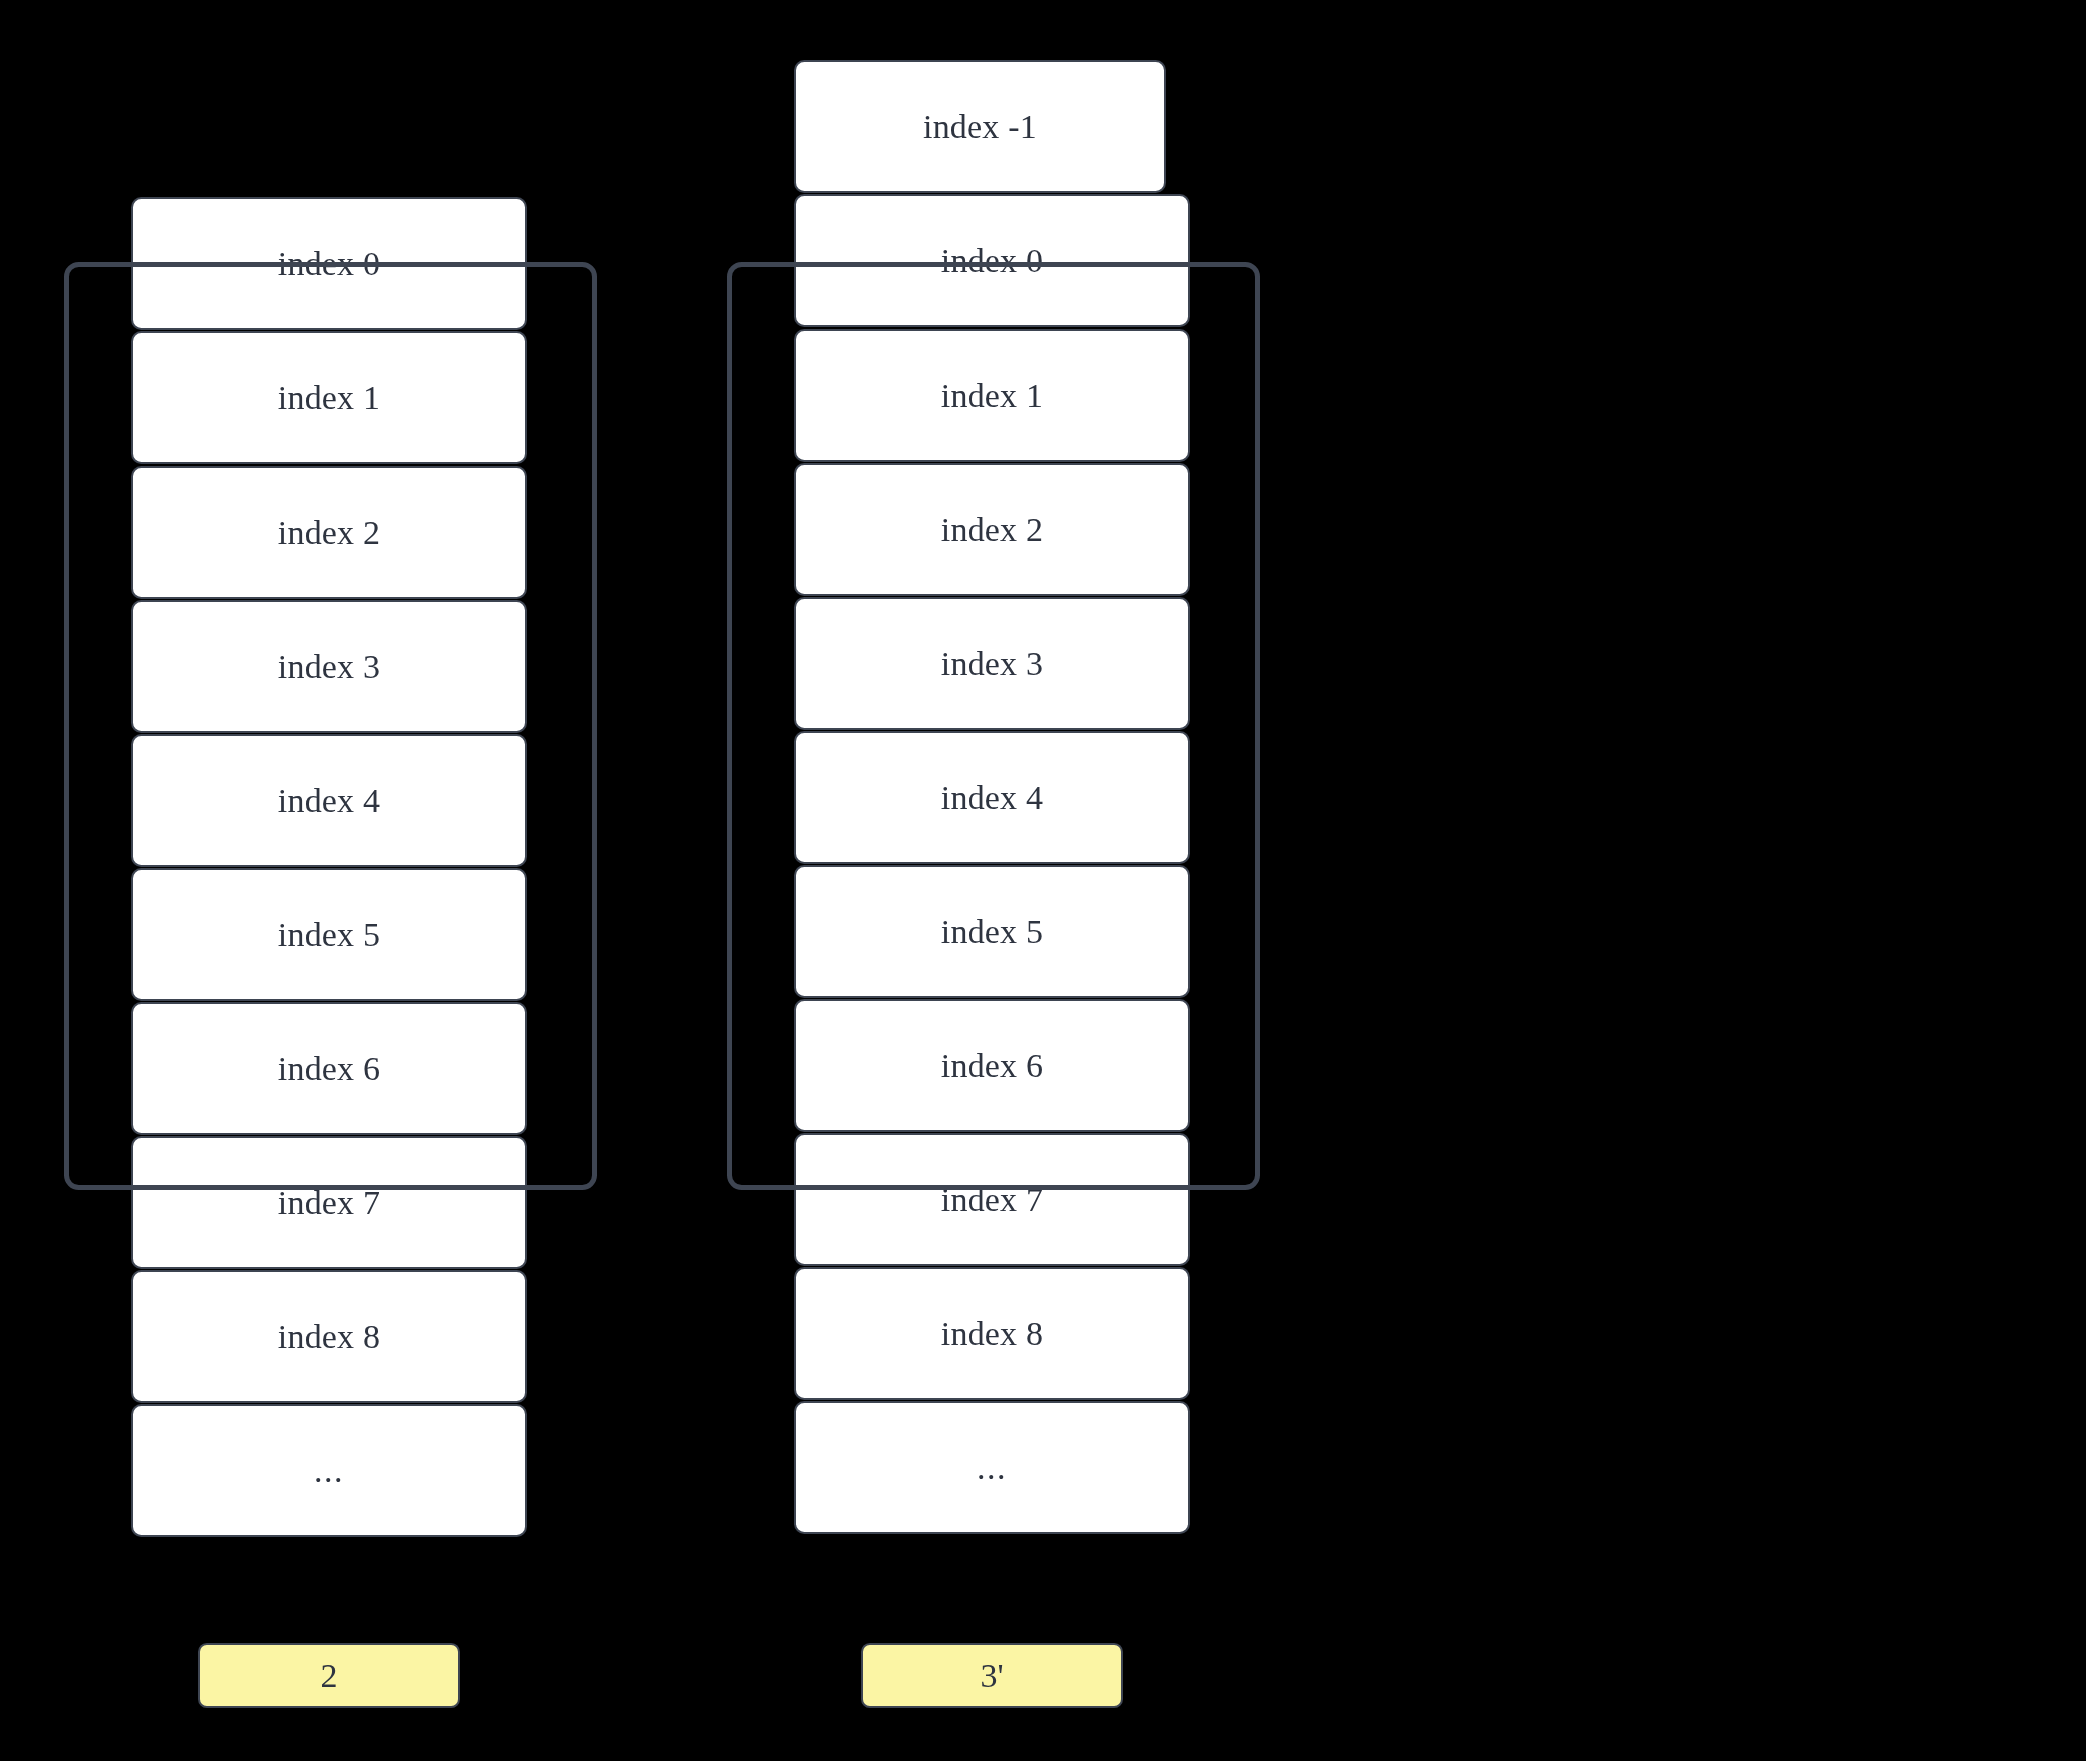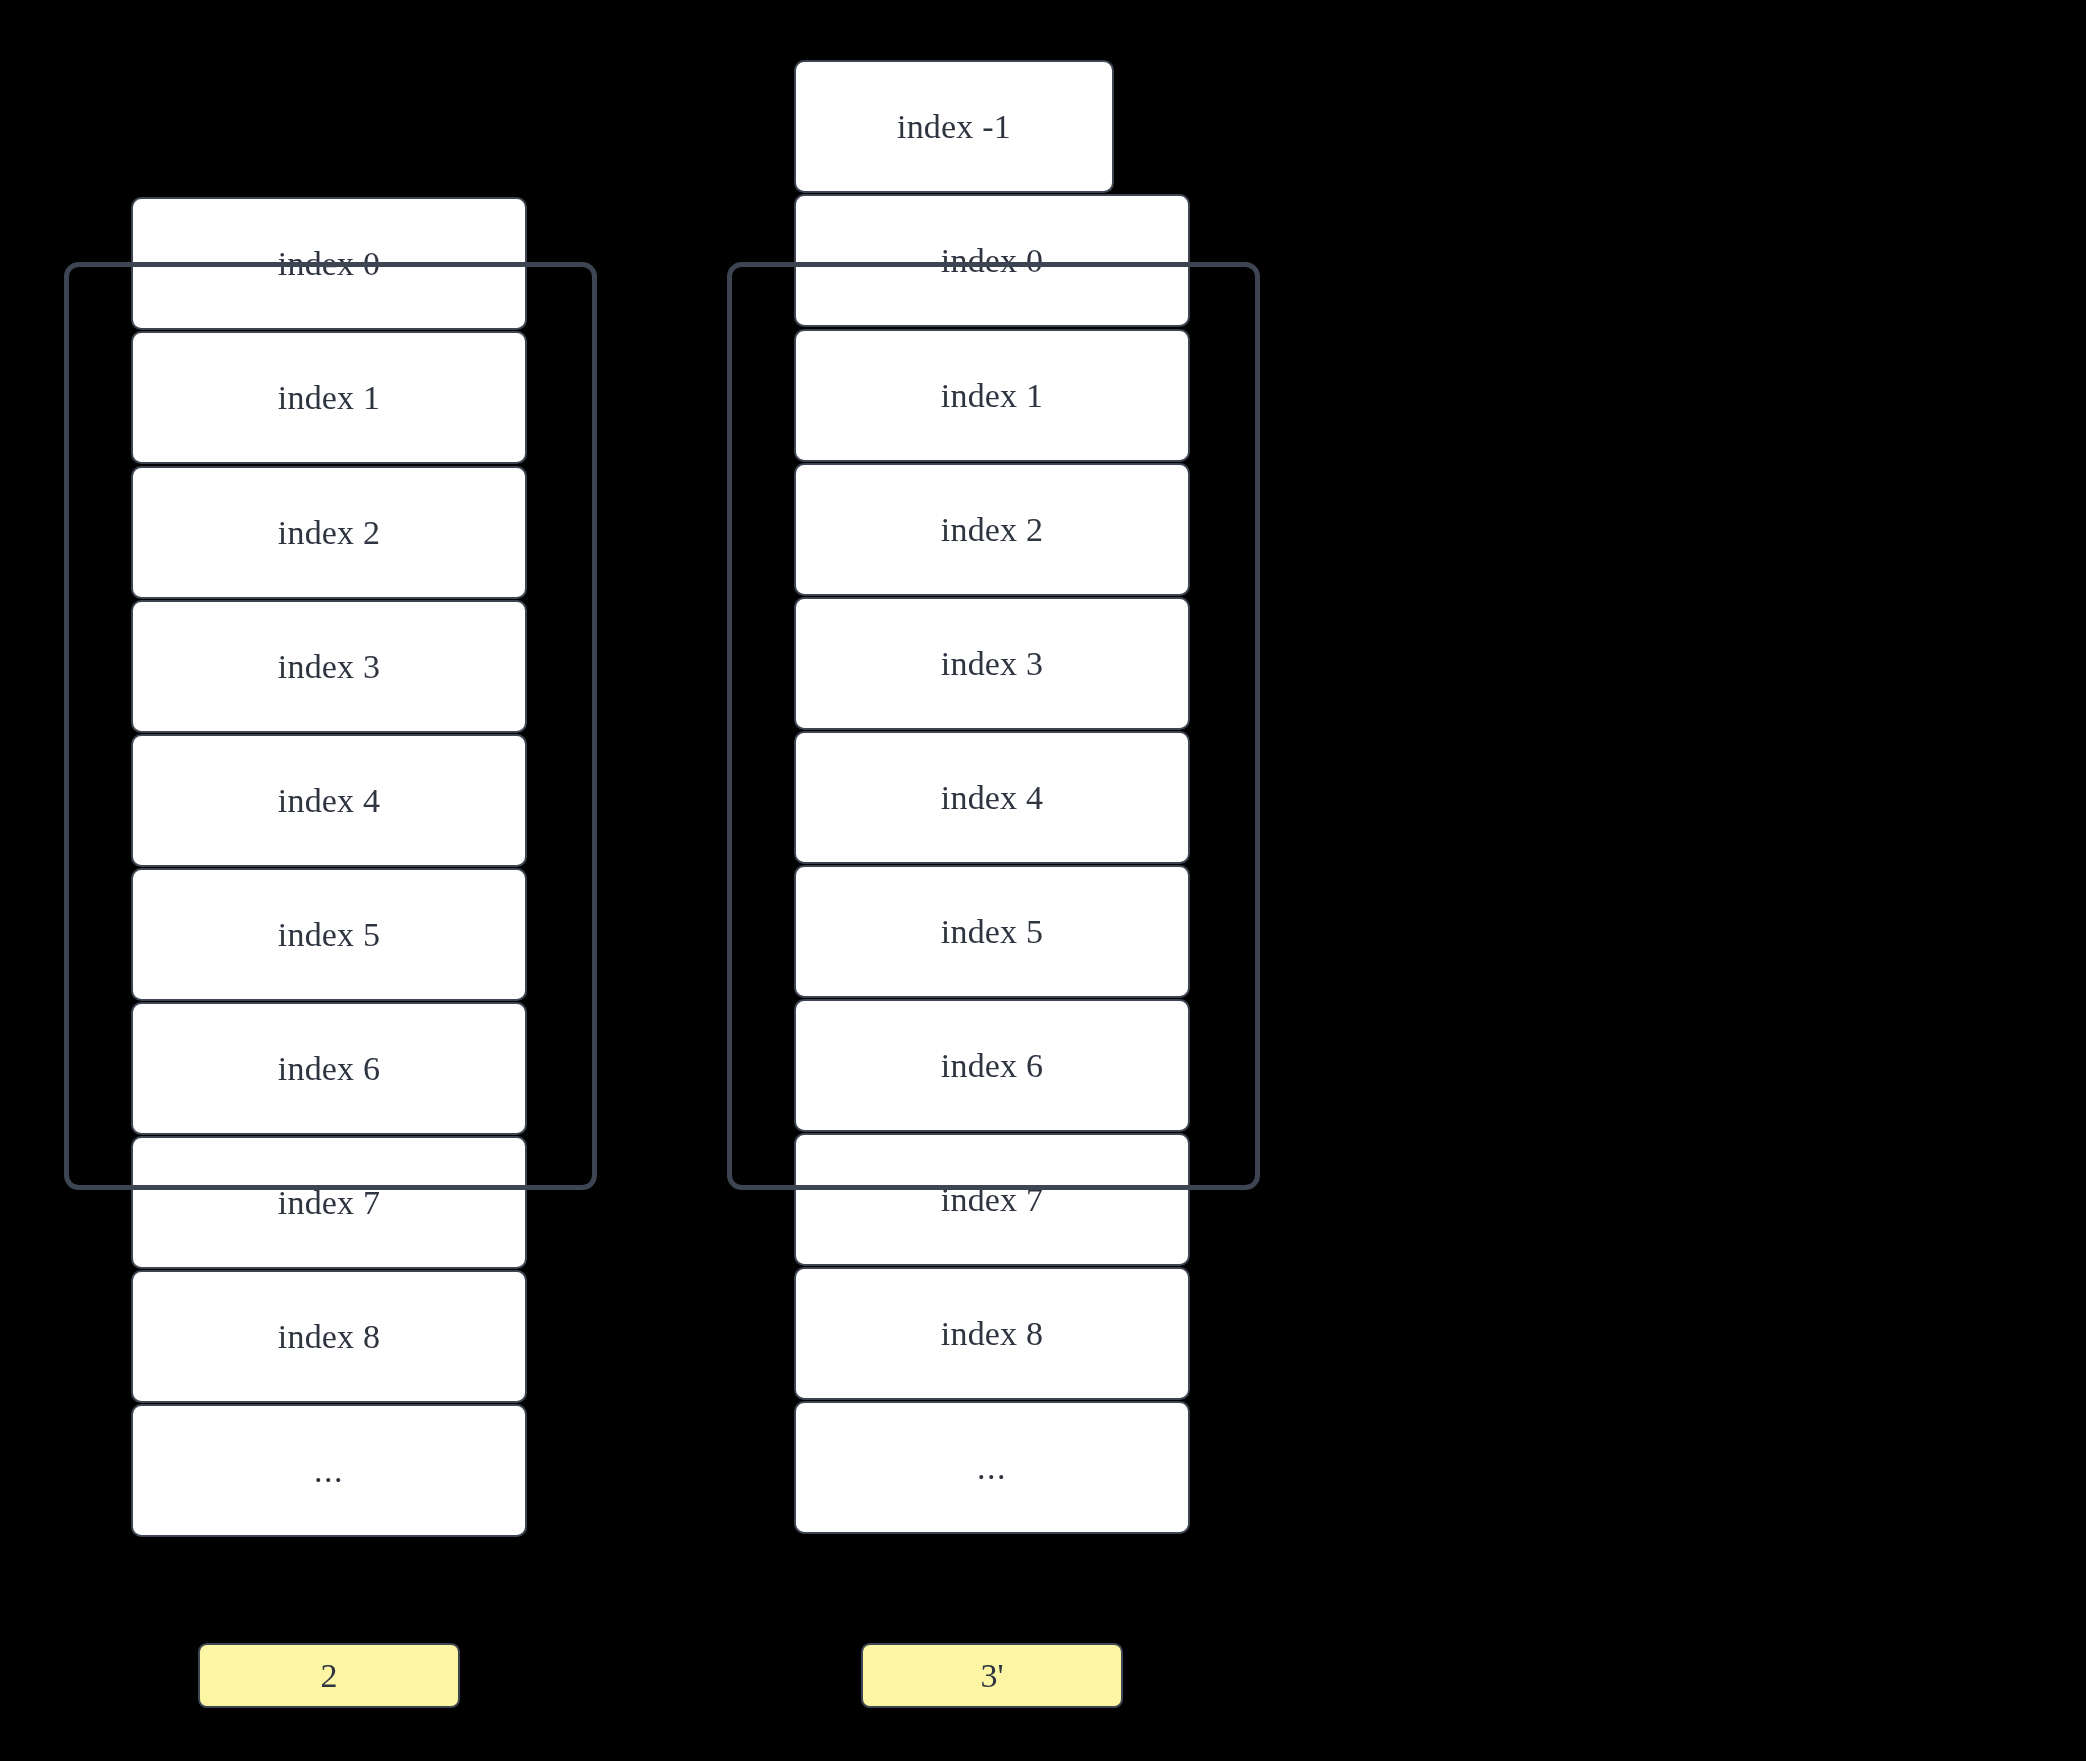--- a/index.html
+++ b/index.html
@@ -74,21 +74,21 @@
     <div class="cell" style="left: 131px; top: 466px; width: 396px; height: 133px; background: rgb(255, 255, 255); border-color: rgb(62, 69, 82); color: rgb(46, 52, 64);">index 2</div>
     <div class="cell" style="left: 131px; top: 600px; width: 396px; height: 133px; background: rgb(255, 255, 255); border-color: rgb(62, 69, 82); color: rgb(46, 52, 64);">index 3</div>
     <div class="cell" style="left: 131px; top: 734px; width: 396px; height: 133px; background: rgb(255, 255, 255); border-color: rgb(62, 69, 82); color: rgb(46, 52, 64);">index 4</div>
     <div class="cell" style="left: 131px; top: 868px; width: 396px; height: 133px; background: rgb(255, 255, 255); border-color: rgb(62, 69, 82); color: rgb(46, 52, 64);">index 5</div>
     <div class="cell" style="left: 131px; top: 1002px; width: 396px; height: 133px; background: rgb(255, 255, 255); border-color: rgb(62, 69, 82); color: rgb(46, 52, 64);">index 6</div>
     <div class="cell" style="left: 131px; top: 1136px; width: 396px; height: 133px; background: rgb(255, 255, 255); border-color: rgb(62, 69, 82); color: rgb(46, 52, 64);">index 7</div>
     <div class="cell" style="left: 131px; top: 1270px; width: 396px; height: 133px; background: rgb(255, 255, 255); border-color: rgb(62, 69, 82); color: rgb(46, 52, 64);">index 8</div>
     <div class="cell ellipsis" style="left: 131px; top: 1404px; width: 396px; height: 133px; background: rgb(255, 255, 255); border-color: rgb(62, 69, 82); color: rgb(46, 52, 64);">...</div>
     <div class="frame" style="left: 64px; top: 262px; width: 533px; height: 928px; border-color: rgb(62, 69, 82);"></div>
     <div class="tag" style="left: 198px; top: 1643px; width: 262px; height: 65px; background: rgb(251, 245, 164); border-color: rgb(62, 69, 82); color: rgb(46, 52, 64);">2</div>
-    <div class="cell" style="left: 794px; top: 60px; width: 320px; height: 133px; background: rgb(255, 255, 255); border-color: rgb(62, 69, 82); color: rgb(46, 52, 64);">index -1</div>
+    <div class="cell" style="left: 794px; top: 60px; width: 372px; height: 133px; background: rgb(255, 255, 255); border-color: rgb(62, 69, 82); color: rgb(46, 52, 64);">index -1</div>
     <div class="cell" style="left: 794px; top: 194px; width: 396px; height: 133px; background: rgb(255, 255, 255); border-color: rgb(62, 69, 82); color: rgb(46, 52, 64);">index 0</div>
     <div class="cell" style="left: 794px; top: 329px; width: 396px; height: 133px; background: rgb(255, 255, 255); border-color: rgb(62, 69, 82); color: rgb(46, 52, 64);">index 1</div>
     <div class="cell" style="left: 794px; top: 463px; width: 396px; height: 133px; background: rgb(255, 255, 255); border-color: rgb(62, 69, 82); color: rgb(46, 52, 64);">index 2</div>
     <div class="cell" style="left: 794px; top: 597px; width: 396px; height: 133px; background: rgb(255, 255, 255); border-color: rgb(62, 69, 82); color: rgb(46, 52, 64);">index 3</div>
     <div class="cell" style="left: 794px; top: 731px; width: 396px; height: 133px; background: rgb(255, 255, 255); border-color: rgb(62, 69, 82); color: rgb(46, 52, 64);">index 4</div>
     <div class="cell" style="left: 794px; top: 865px; width: 396px; height: 133px; background: rgb(255, 255, 255); border-color: rgb(62, 69, 82); color: rgb(46, 52, 64);">index 5</div>
     <div class="cell" style="left: 794px; top: 999px; width: 396px; height: 133px; background: rgb(255, 255, 255); border-color: rgb(62, 69, 82); color: rgb(46, 52, 64);">index 6</div>
     <div class="cell" style="left: 794px; top: 1133px; width: 396px; height: 133px; background: rgb(255, 255, 255); border-color: rgb(62, 69, 82); color: rgb(46, 52, 64);">index 7</div>
     <div class="cell" style="left: 794px; top: 1267px; width: 396px; height: 133px; background: rgb(255, 255, 255); border-color: rgb(62, 69, 82); color: rgb(46, 52, 64);">index 8</div>
     <div class="cell ellipsis" style="left: 794px; top: 1401px; width: 396px; height: 133px; background: rgb(255, 255, 255); border-color: rgb(62, 69, 82); color: rgb(46, 52, 64);">...</div>

